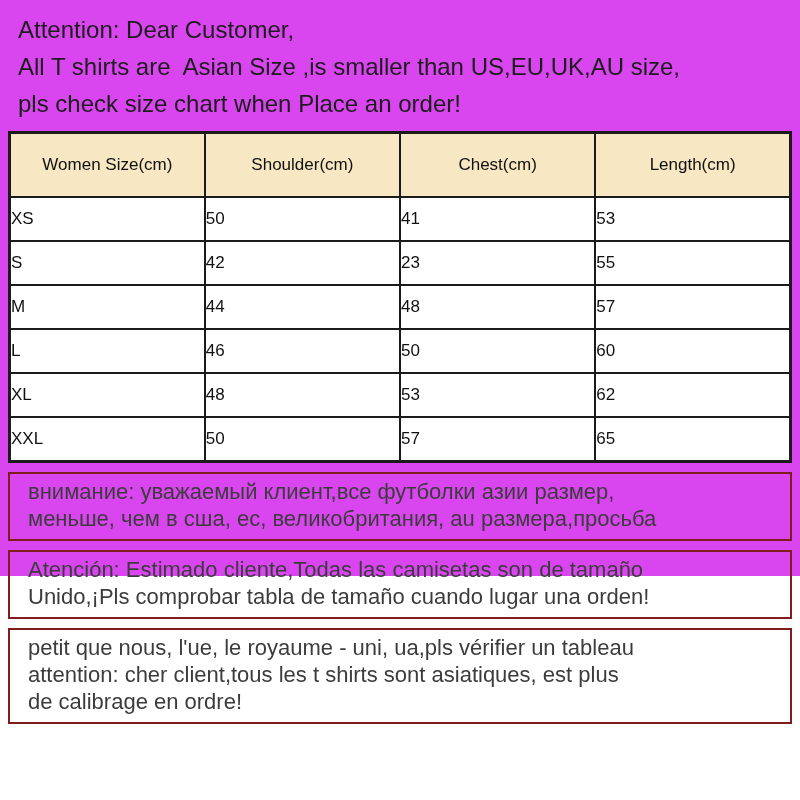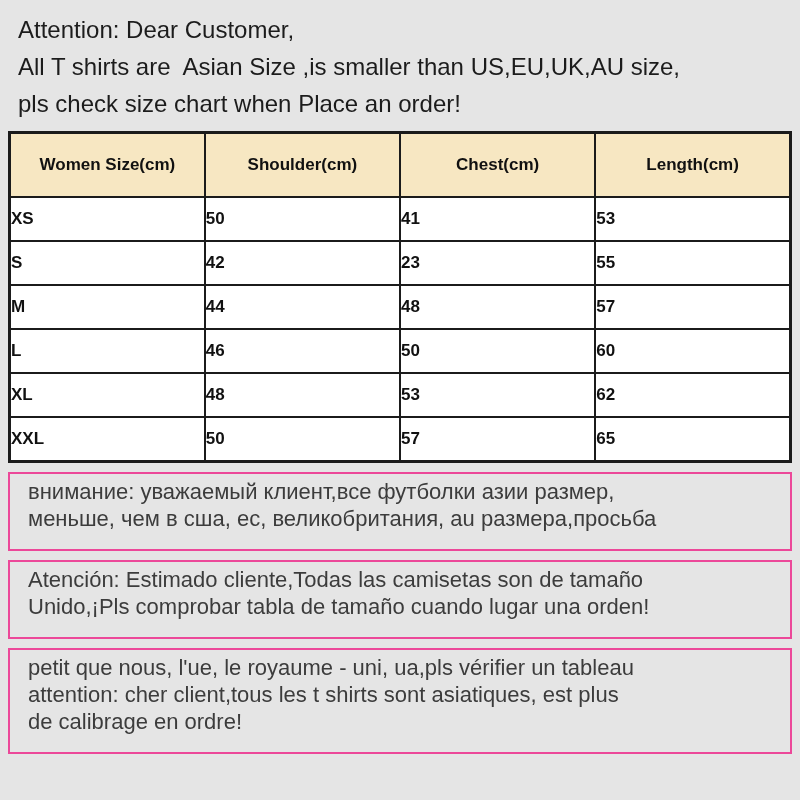--- a/index.html
+++ b/index.html
@@ -9,22 +9,22 @@
   }
   body {
     width: 800px;
     height: 800px;
     font-family: "Liberation Sans", sans-serif;
     color: #1e1e1e;
     overflow: hidden;
   }
   .page {
     width: 800px;
-    height: 800px;
-    background: #e5e5e5;
+    height: 576px;
+    background: #d946ef;
   }
   
   .intro {
     padding: 11px 14px 0 18px;
     font-size: 24px;
     line-height: 37px;
     color: #1c1c1c;
   }
   .intro-line {
     white-space: pre-wrap;
@@ -34,38 +34,38 @@
     border-collapse: collapse;
     table-layout: fixed;
     width: 784px;
     margin: 9px 8px 0 8px;
     border: 3px solid #1b1b1b;
   }
   table.size-chart th,
   table.size-chart td {
     border: 2px solid #1b1b1b;
     vertical-align: middle;
-    font-weight: bold;
+    font-weight: normal;
     font-size: 17px;
     color: #111111;
     padding: 0;
   }
   table.size-chart thead th {
     background: #f7e7c2;
     height: 62px;
   }
   table.size-chart tbody td {
     height: 42px;
     background: #ffffff;
   }
   
   .notice {
     margin: 9px 8px 0 8px;
-    border: 2px solid #ec4899;
-    padding: 4px 18px 17px 18px;
+    border: 2px solid #7f1d1d;
+    padding: 4px 18px 7px 18px;
     font-size: 22px;
     line-height: 27px;
     color: #3c3c3c;
   }
   .notice-line {
     white-space: pre-wrap;
   }
 </style>
 </head>
 <body>

